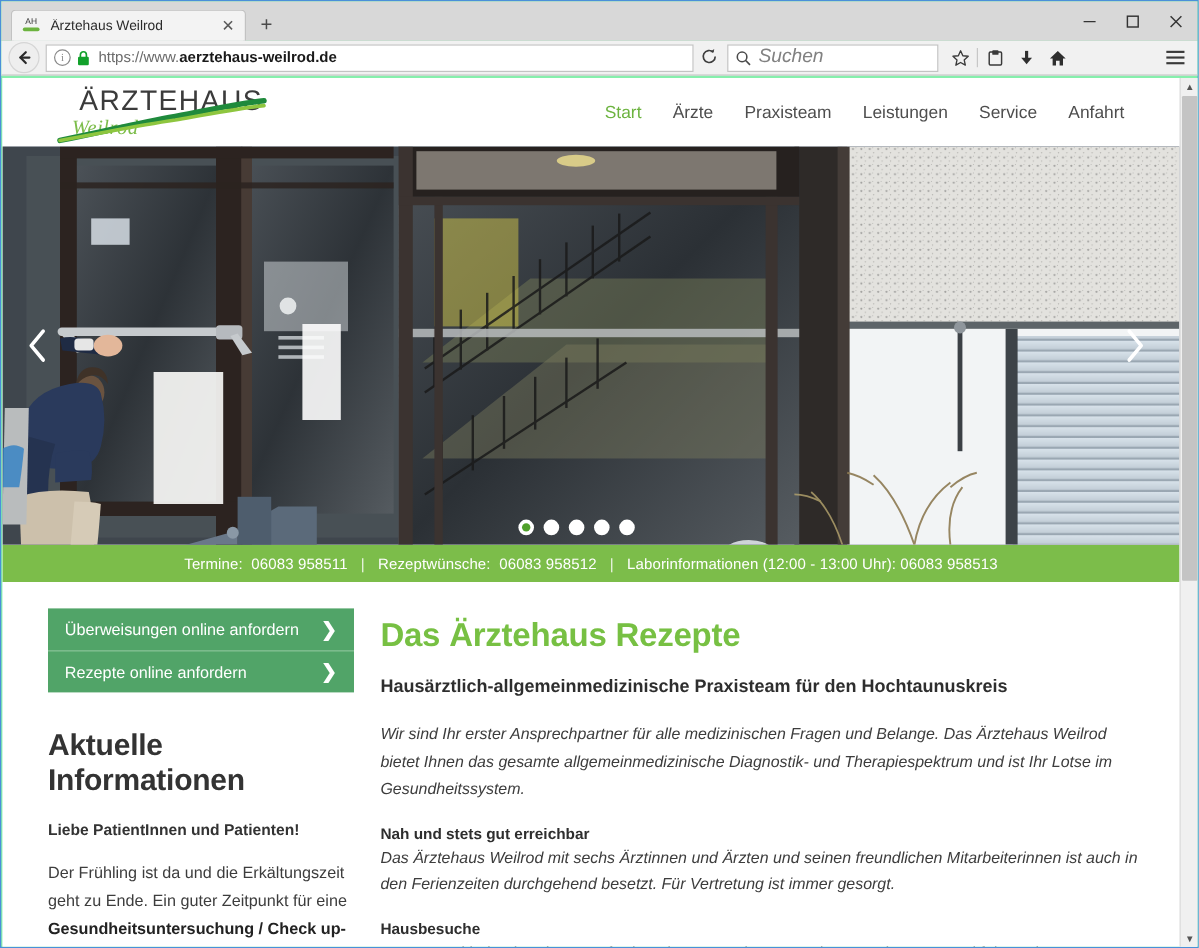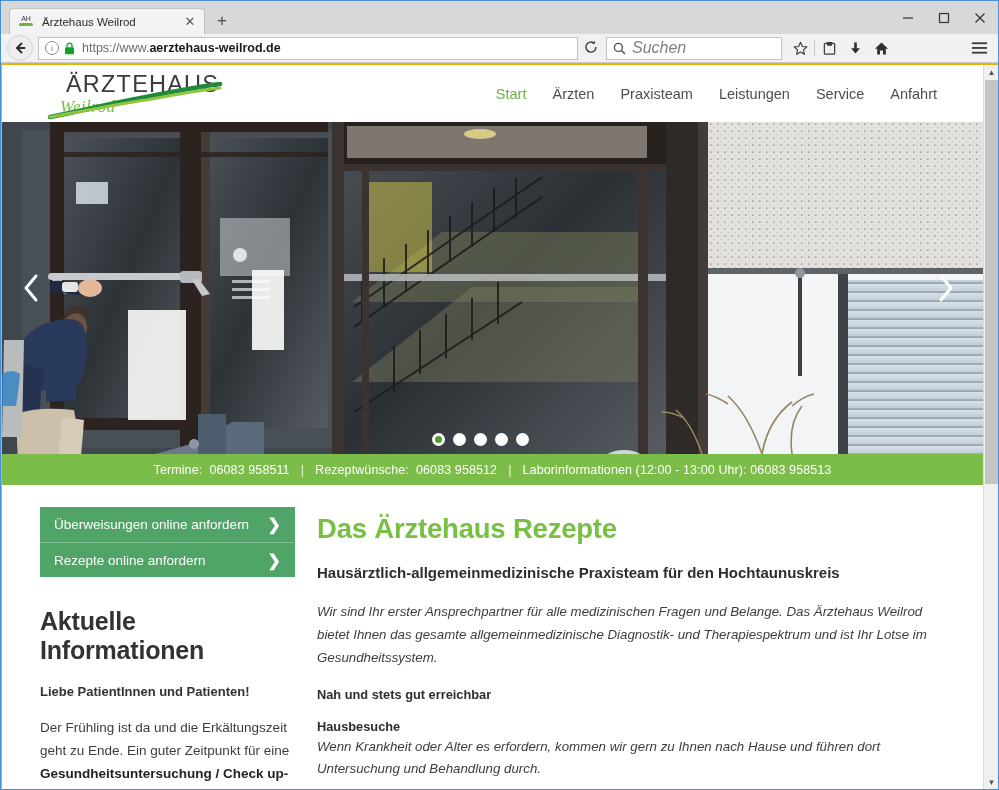--- a/index.html
+++ b/index.html
@@ -6,21 +6,21 @@
   html, body { width: 999px; height: 790px; overflow: hidden; }
   body {
     font-family: "Liberation Sans", sans-serif;
     background: #ffffff;
   }
 
   
   .window {
     width: 999px; height: 790px;
     border: 1px solid #4a90d9;
-    background: #eab308;
+    background: #86efac;
     position: relative;
     overflow: hidden;
   }
 
   .titlebar {
     height: 33px;
     background: #d8d8d8;
     position: relative;
     display: flex;
     align-items: flex-end;
@@ -374,21 +374,21 @@
         <div class="logo">
           <svg width="200" height="54" viewBox="0 0 200 54">
             <text x="24" y="25" font-family="Liberation Sans, sans-serif" font-size="23.5" fill="#3b3b3b" letter-spacing="1.2">ÄRZTEHAUS</text>
             <text x="18" y="45" font-family="Liberation Serif, serif" font-size="17" font-style="italic" fill="#7cbd4a" letter-spacing="0.4">Weilrod</text>
             <path d="M8 50 C48 42 70 36 104 30 C132 25 152 20 178 17" fill="none" stroke="#1f8a3c" stroke-width="4.6" stroke-linecap="round"></path>
             <path d="M8 50 C48 43 70 38 104 33 C132 28 152 24 178 21" fill="none" stroke="#8ec63f" stroke-width="3" stroke-linecap="round"></path>
           </svg>
         </div>
         <div class="site-nav">
           <a class="nav-link active">Start</a>
-          <a class="nav-link">Ärzten</a>
+          <a class="nav-link">Ärzte</a>
           <a class="nav-link">Praxisteam</a>
           <a class="nav-link">Leistungen</a>
           <a class="nav-link">Service</a>
           <a class="nav-link">Anfahrt</a>
         </div>
       </div>
 
       <div class="hero">
         <svg class="hero-photo" width="981" height="332" viewBox="0 0 981 332" preserveAspectRatio="none">
           <defs>
@@ -604,20 +604,21 @@
           <p class="side-p"><span>Der Frühling ist da und die Erkältungszeit geht zu Ende. Ein guter Zeitpunkt für eine </span><b>Gesundheitsuntersuchung / Check up-35</b></p>
         </div>
 
         <div class="col-right">
           <h1 class="main-h1">Das Ärztehaus Rezepte</h1>
           <h2 class="main-h2">Hausärztlich-allgemeinmedizinische Praxisteam für den Hochtaunuskreis</h2>
           <p class="main-p">Wir sind Ihr erster Ansprechpartner für alle medizinischen Fragen und Belange. Das Ärztehaus Weilrod bietet Ihnen das gesamte allgemeinmedizinische Diagnostik- und Therapiespektrum und ist Ihr Lotse im Gesundheitssystem.</p>
 
           <div class="block">
             <div class="main-h3">Nah und stets gut erreichbar</div>
+            <p class="main-p" style="margin-bottom:0">Das Ärztehaus Weilrod mit sechs Ärztinnen und Ärzten und seinen freundlichen Mitarbeiterinnen ist auch in den Ferienzeiten durchgehend besetzt. Für Vertretung ist immer gesorgt.</p>
           </div>
 
           <div class="block">
             <div class="main-h3">Hausbesuche</div>
             <p class="main-p" style="margin-bottom:0">Wenn Krankheit oder Alter es erfordern, kommen wir gern zu Ihnen nach Hause und führen dort Untersuchung und Behandlung durch.</p>
           </div>
         </div>
       </div>
 
     </div>

